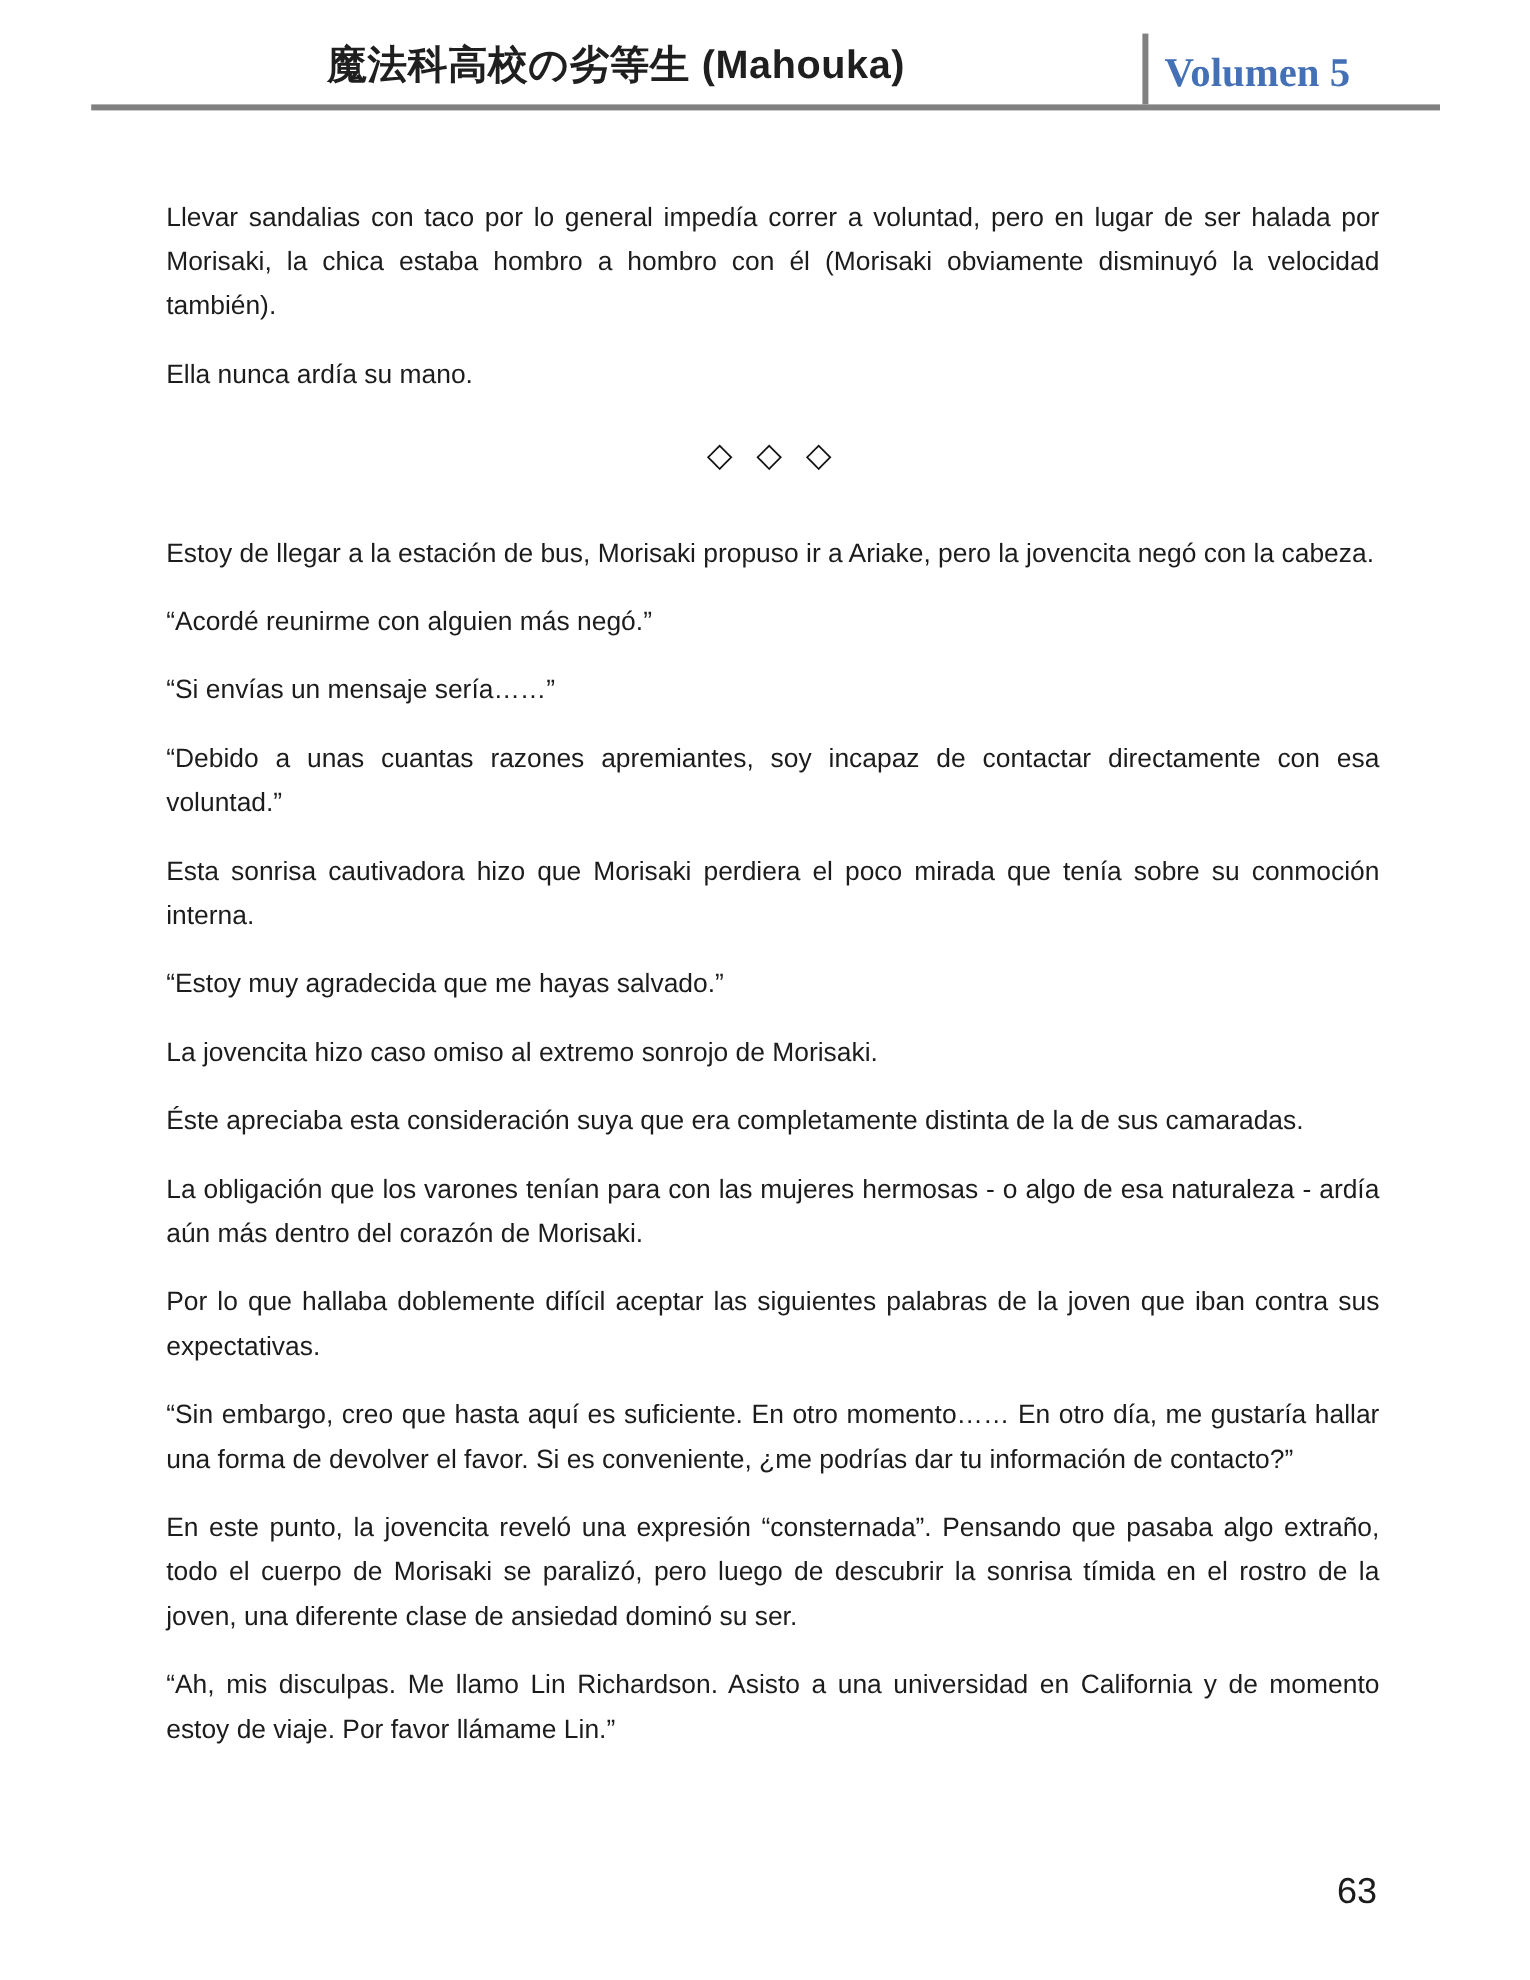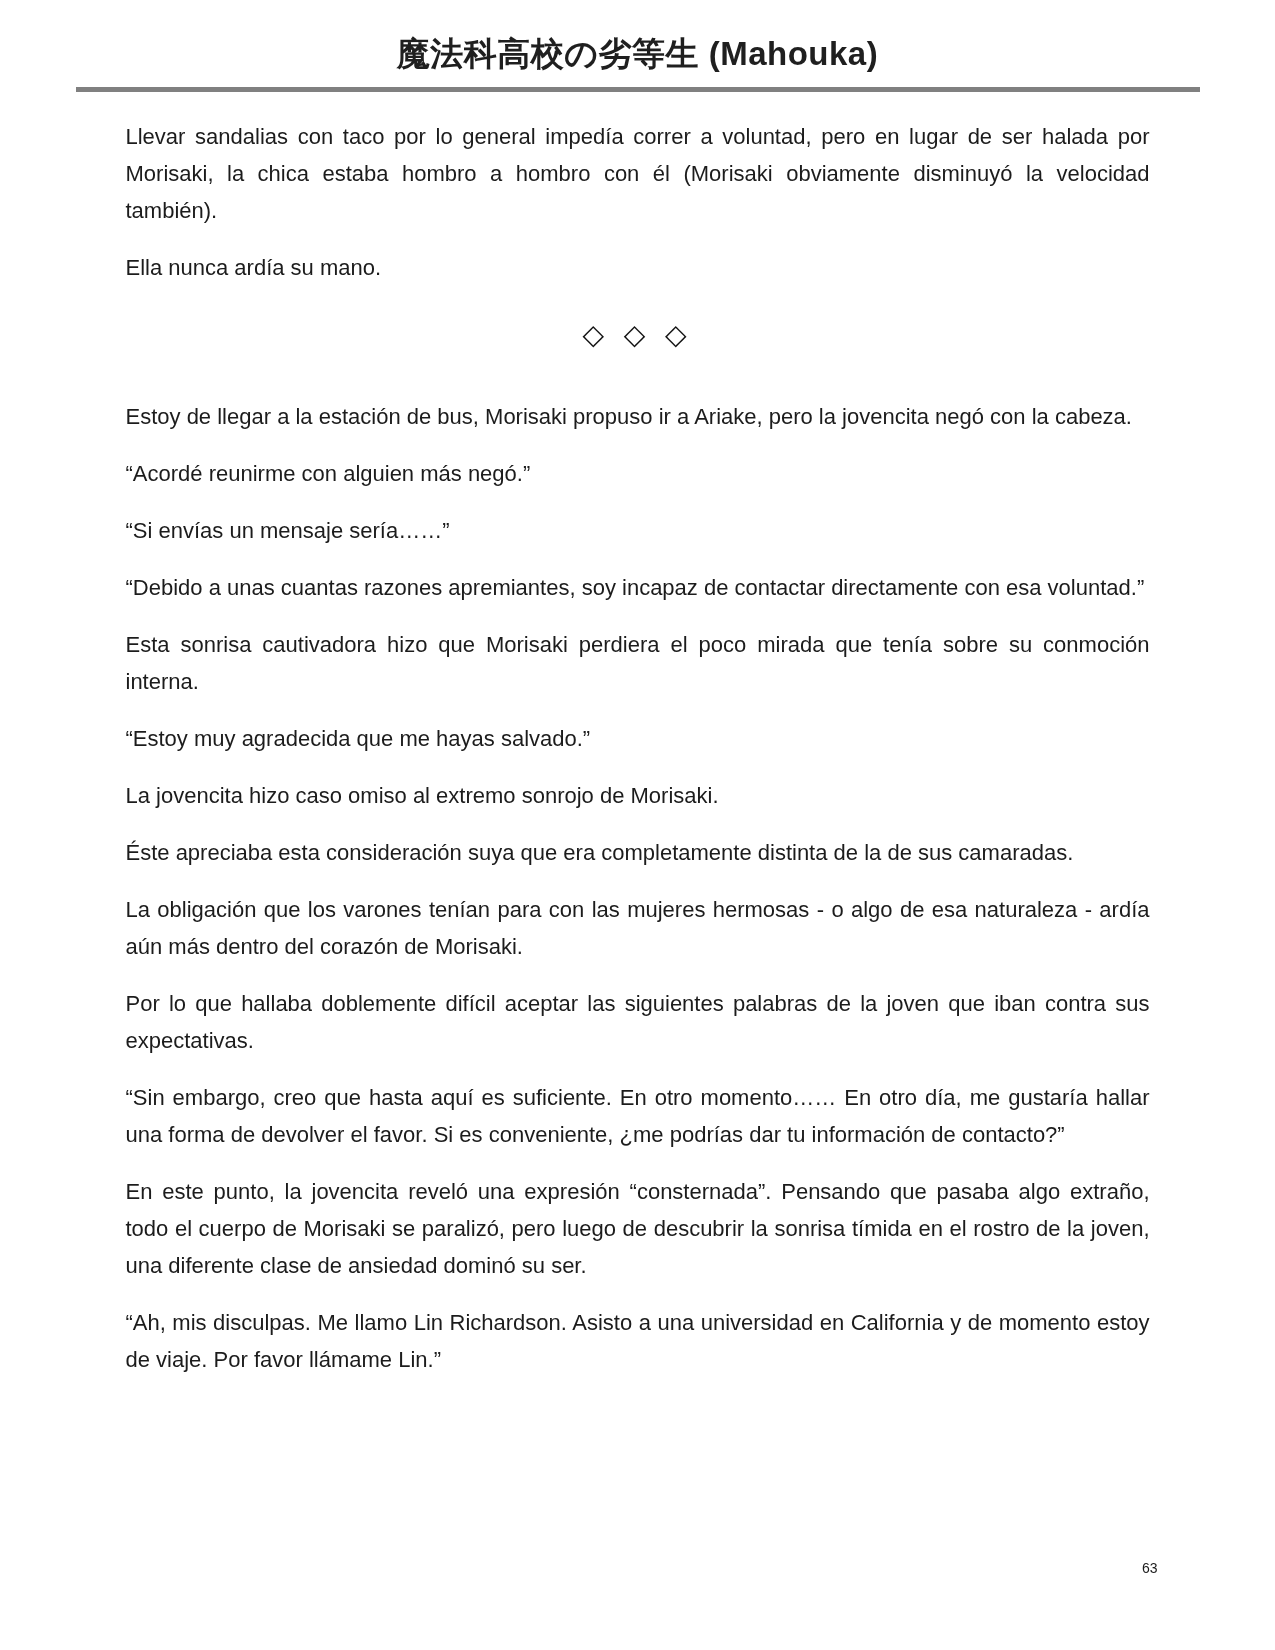--- a/index.html
+++ b/index.html
@@ -49,54 +49,58 @@
   .volume-label {
     font-family: "Liberation Serif", "DejaVu Serif", serif;
     font-weight: bold;
     font-size: 34px;
     color: #4471B5;
     white-space: nowrap;
   }
 
   
   .content {
-    padding: 26px 88px 0 88px;
+    padding: 70px 88px 0 88px;
+    margin-left: 13px;
   }
   .content p {
     margin: 0 0 20px 0;
     font-size: 22px;
     line-height: 37px;
     text-align: justify;
   }
   .scene-break {
     text-align: center;
     font-size: 28px;
     line-height: 37px;
     margin: 30px 0 45px 0;
     color: #111;
     letter-spacing: 6px;
   }
 
   
   .page-number {
     position: absolute;
     top: 1560px;
-    right: 80px;
-    font-size: 14px;
+    right: 90px;
+    font-size: 30px;
     color: #1c1c1c;
   }
 </style>
 </head>
 <body>
 
 <div class="page">
 
   <div class="header">
     <div class="header-title-cell">
       <span class="doc-title">魔法科高校の劣等生 (Mahouka)</span>
+    </div>
+    <div class="header-volume-cell">
+      <span class="volume-label">Volumen 5</span>
     </div>
   </div>
 
   <div class="content">
     <p>Llevar sandalias con taco por lo general impedía correr a voluntad, pero en lugar de ser halada por Morisaki, la chica estaba hombro a hombro con él (Morisaki obviamente disminuyó la velocidad también).</p>
     <p>Ella nunca ardía su mano.</p>
 
     <div class="scene-break">◇ ◇ ◇</div>
 
     <p>Estoy de llegar a la estación de bus, Morisaki propuso ir a Ariake, pero la jovencita negó con la cabeza.</p>

